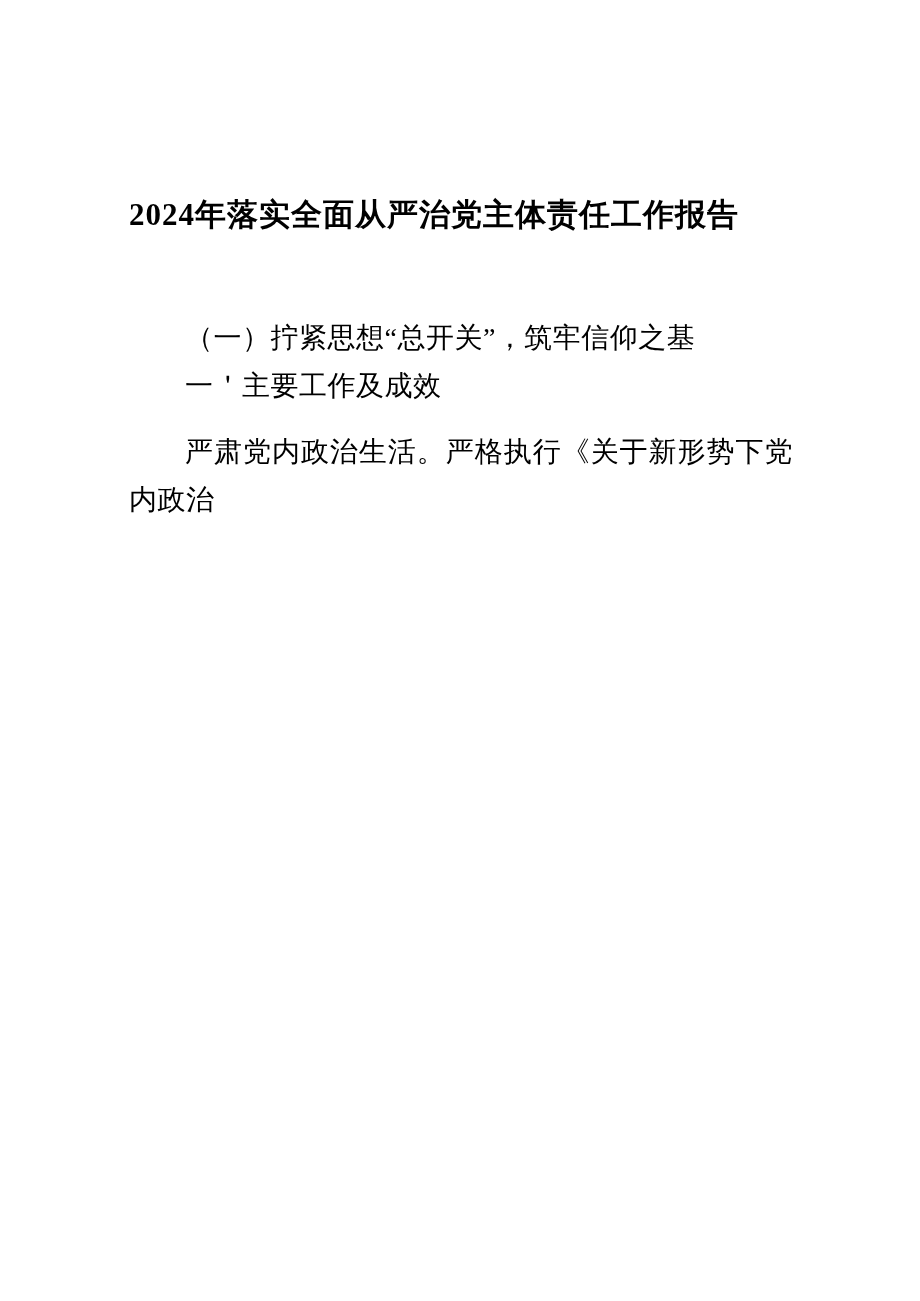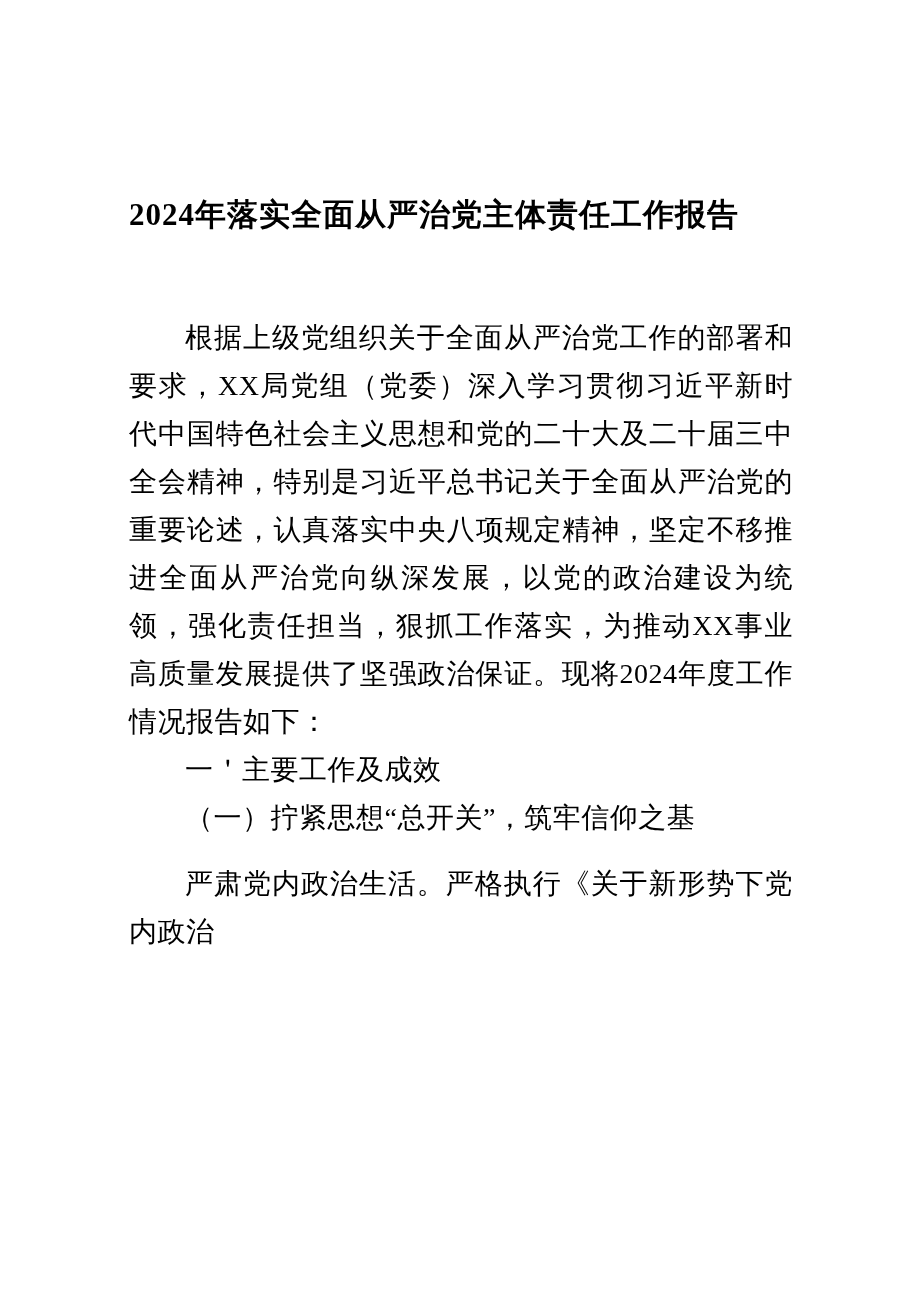--- a/index.html
+++ b/index.html
@@ -44,23 +44,22 @@
   }
 </style>
 </head>
 <body>
 
 <div class="page">
   <div class="content">
 
     <h1 class="doc-title">2024年落实全面从严治党主体责任工作报告</h1>
 
-    <p class="para">根据上级党组织关于全面从严治党工作的部署和要求，XX局党组（党委）深入学习贯彻习近平新时代中国特色社会主义思想和党的二十大及二十届三中全会精神，特别是习近平总书记关于全面从严治党的重要论述，认真落实中央八项规定精神，坚定不移推进全面从严治党向纵深发展，以党的政治建设为统领，强化责任担当，狠抓工作落实，为推动XX事业高质量发展提供了坚强政治保证。现将2024年度工作情况报告如下：</p>
+
+    <p class="para">（一）拧紧思想“总开关”，筑牢信仰之基</p>
 
     <p class="para">一＇主要工作及成效</p>
-
-    <p class="para">（一）拧紧思想“总开关”，筑牢信仰之基</p>
 
 
     <p class="para spaced-top">严肃党内政治生活。严格执行《关于新形势下党内政治</p>
 
   </div>
 </div>
 
 </body></html>

